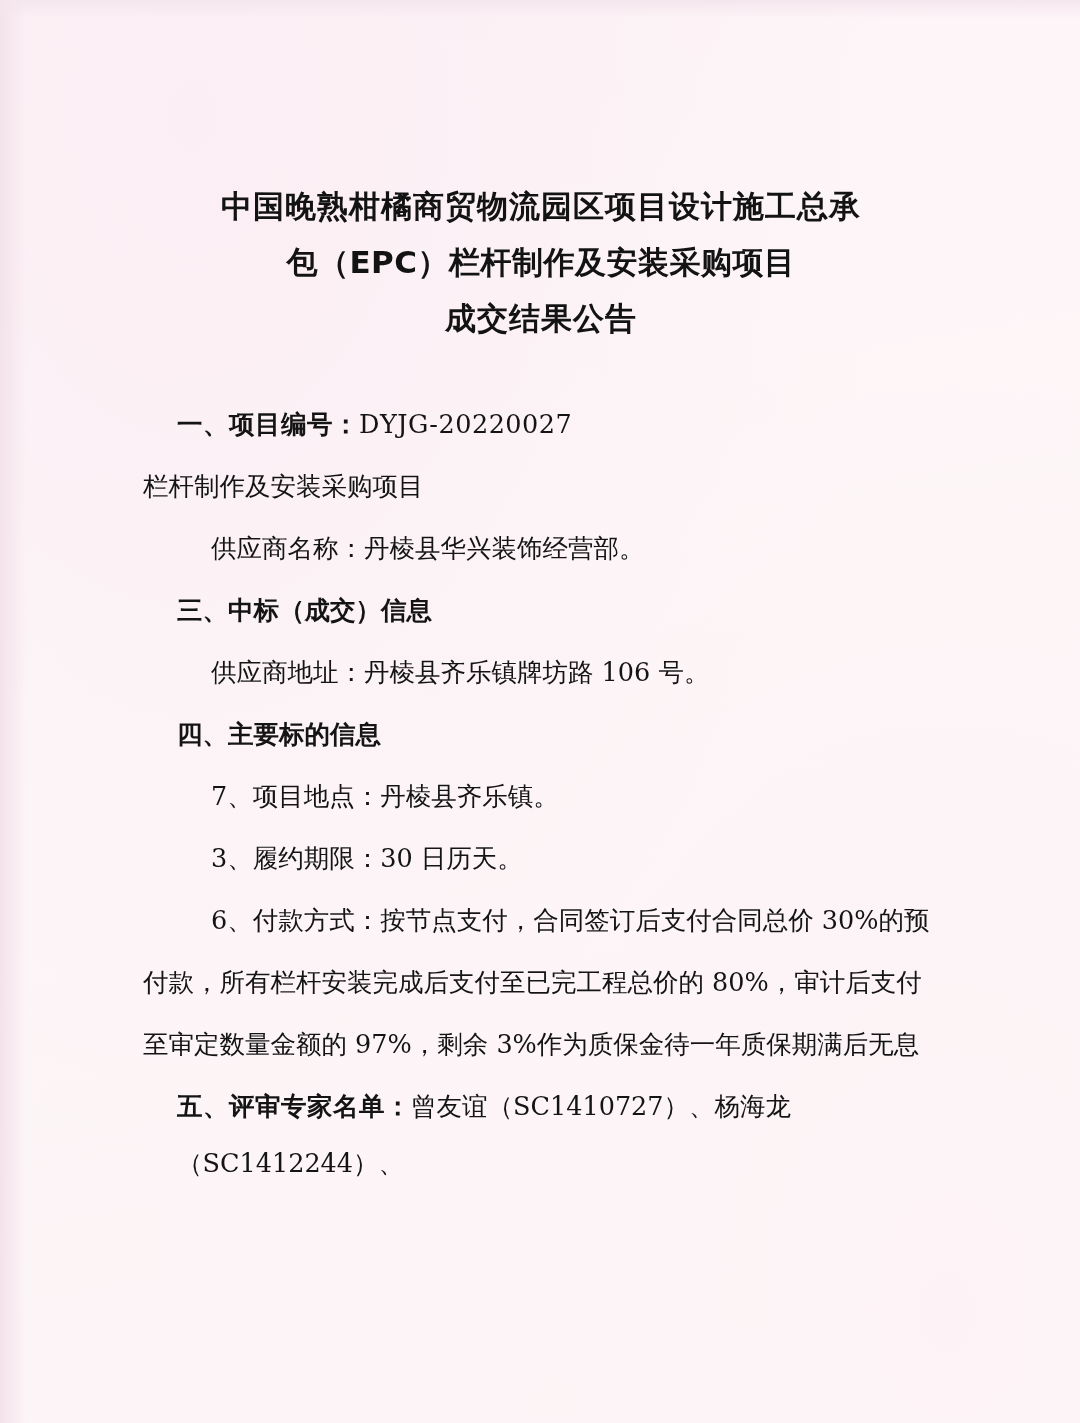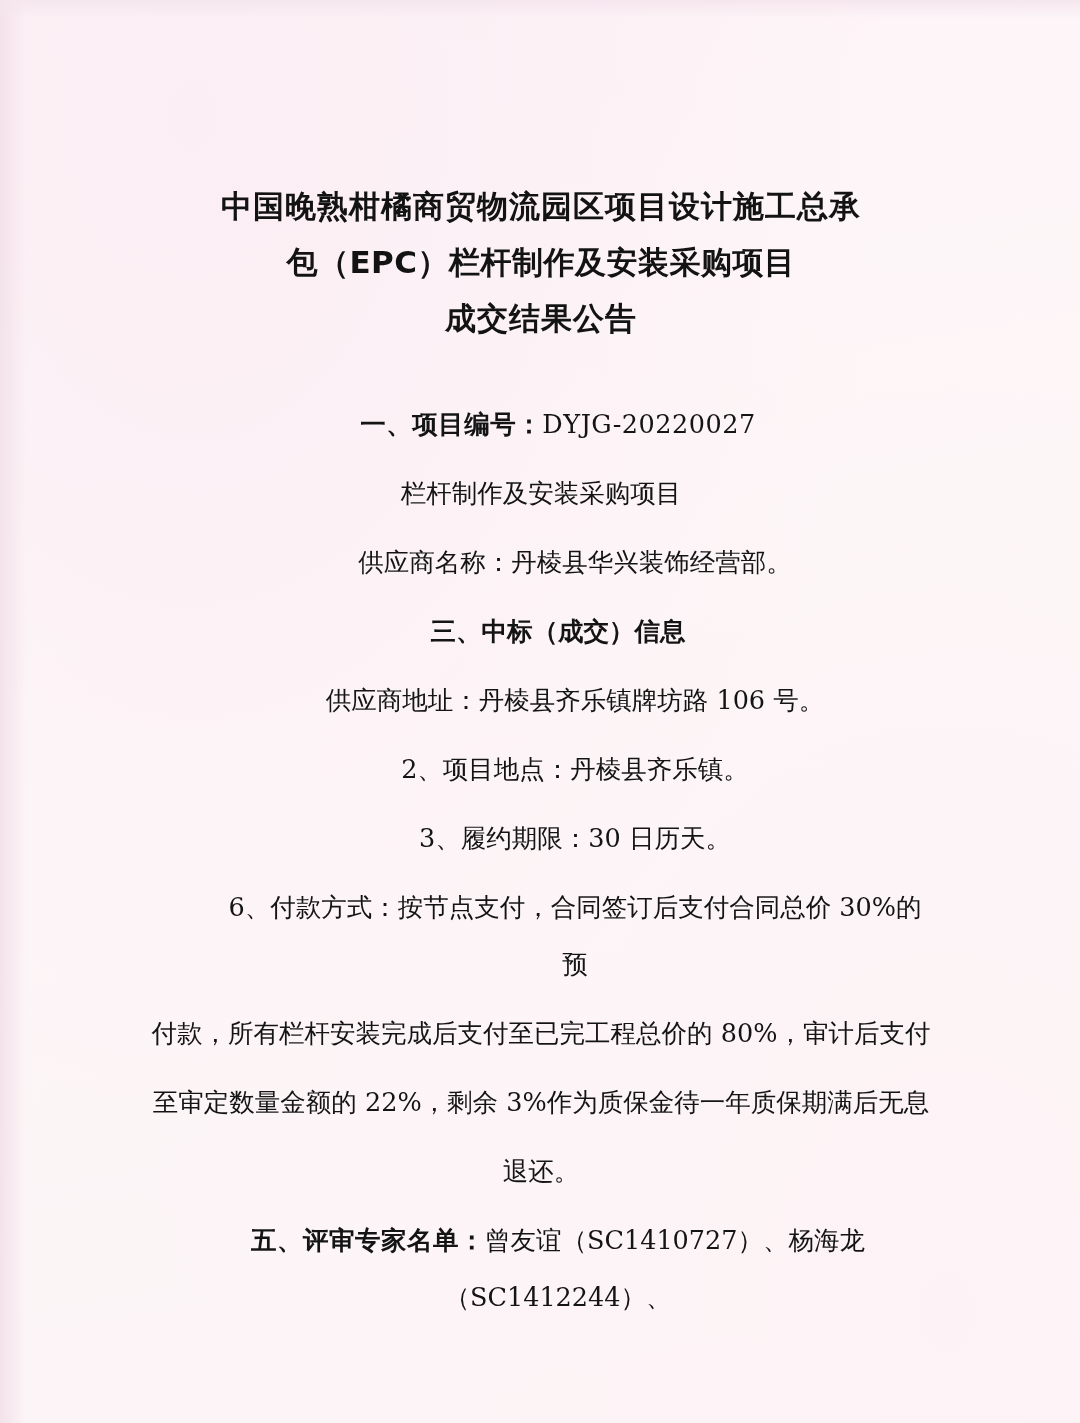--- a/index.html
+++ b/index.html
@@ -61,23 +61,22 @@
     white-space: nowrap;
   }
   .title .line2 { letter-spacing: 0.5px; }
   .body {
     margin-top: 50px;
     font-size: 25.5px;
     line-height: 57px;
     color: #141414;
   }
   .p {
-    margin: 12px;
+    margin: 5px;
     text-indent: 0;
-    text-align: center;
   }
   .lead {
     font-family: "DejaVu Sans", "Liberation Sans", sans-serif;
     font-weight: bold;
     letter-spacing: 0.5px;
   }
   .indent1 { padding-left: 34px; }
   .indent2 { padding-left: 68px; }
   .hang {
     padding-left: 0;
@@ -112,26 +111,26 @@
       <p class="p indent1">
         <span class="lead">一、项目编号：</span><span class="num-ascii">DYJG-20220027</span>
       </p>
 
       <p class="p hang">栏杆制作及安装采购项目</p>
 
       <p class="p indent2">供应商名称：丹棱县华兴装饰经营部。</p>
       <p class="p indent1 sec-head">三、中标（成交）信息</p>
       <p class="p indent2">供应商地址：丹棱县齐乐镇牌坊路 106 号。</p>
 
-      <p class="p indent2">2、项目地点：丹棱县齐乐镇。</p>
+      <p class="p indent1 sec-head">四、主要标的信息</p>
+      <p class="p indent2">7、项目地点：丹棱县齐乐镇。</p>
       <p class="p indent2">3、履约期限：30 日历天。</p>
       <p class="p indent2">6、付款方式：按节点支付，合同签订后支付合同总价 30%的预</p>
       <p class="p hang">付款，所有栏杆安装完成后支付至已完工程总价的 80%，审计后支付</p>
-      <p class="p hang">至审定数量金额的 22%，剩余 3%作为质保金待一年质保期满后无息</p>
-      <p class="p hang">退还。</p>
+      <p class="p hang">至审定数量金额的 97%，剩余 3%作为质保金待一年质保期满后无息</p>
 
       <p class="p indent1">
         <span class="lead">五、评审专家名单：</span><span>曾友谊（SC1410727）、杨海龙（SC1412244）、</span>
       </p>
 
     </div>
   </div>
 </div>
 
 </body></html>

